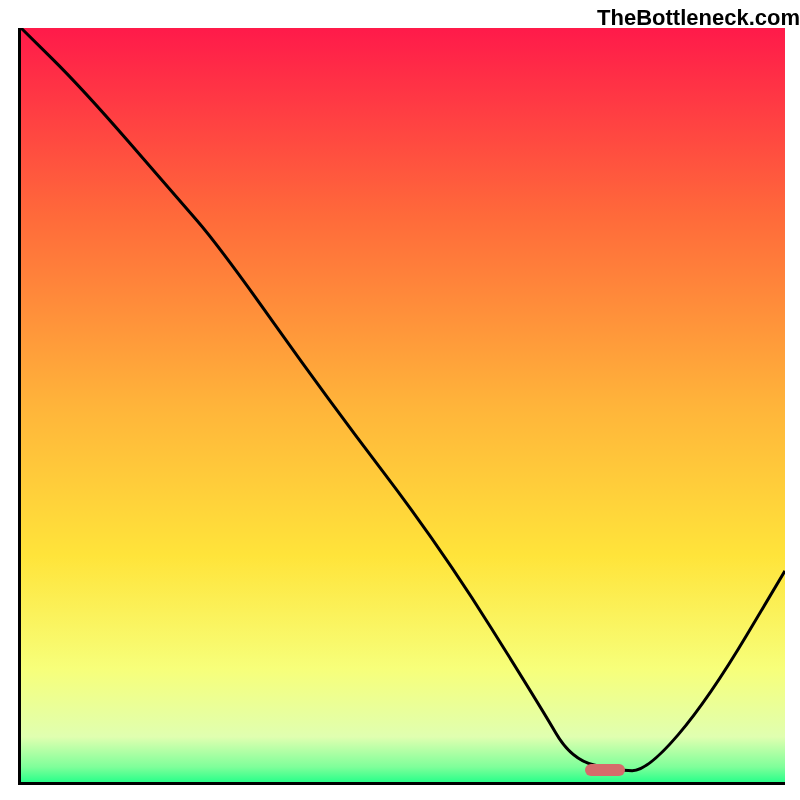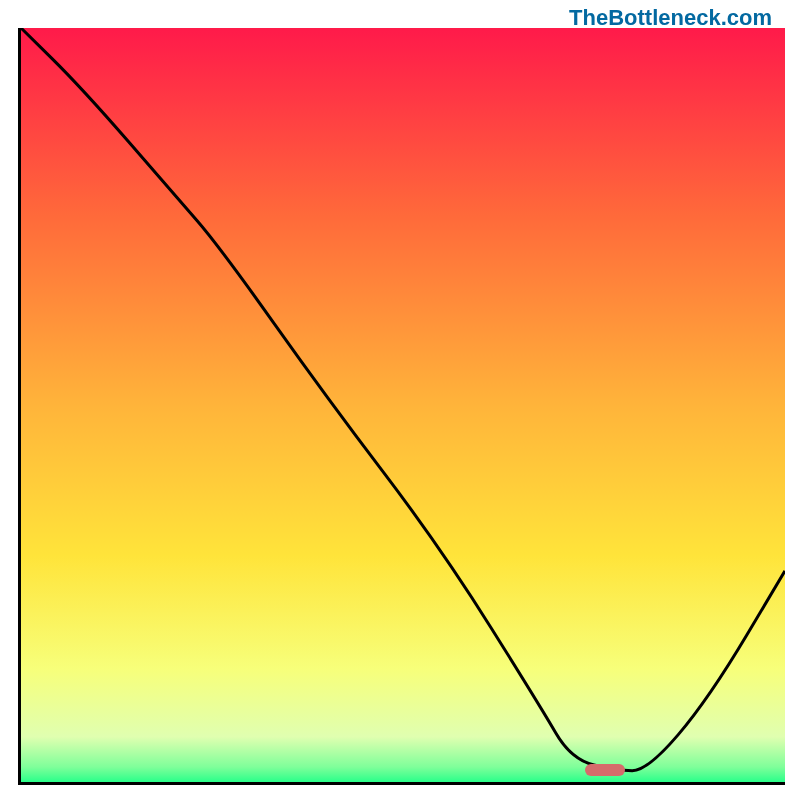--- a/index.html
+++ b/index.html
@@ -7,24 +7,24 @@
     padding: 0;
     width: 800px;
     height: 800px;
     position: relative;
     font-family: Arial, sans-serif;
     background: #fff;
   }
   .watermark {
     position: absolute;
     top: 5px;
-    right: 28px;
+    right: 0;
     font-size: 22px;
     font-weight: bold;
-    color: #0369a1;
+    color: #000000;
     z-index: 10;
     font-family: Arial, sans-serif;
   }
   .plot-area {
     position: absolute;
     left: 18px;
     top: 28px;
     width: 764px;
     height: 754px;
     border-left: 3px solid #000;

